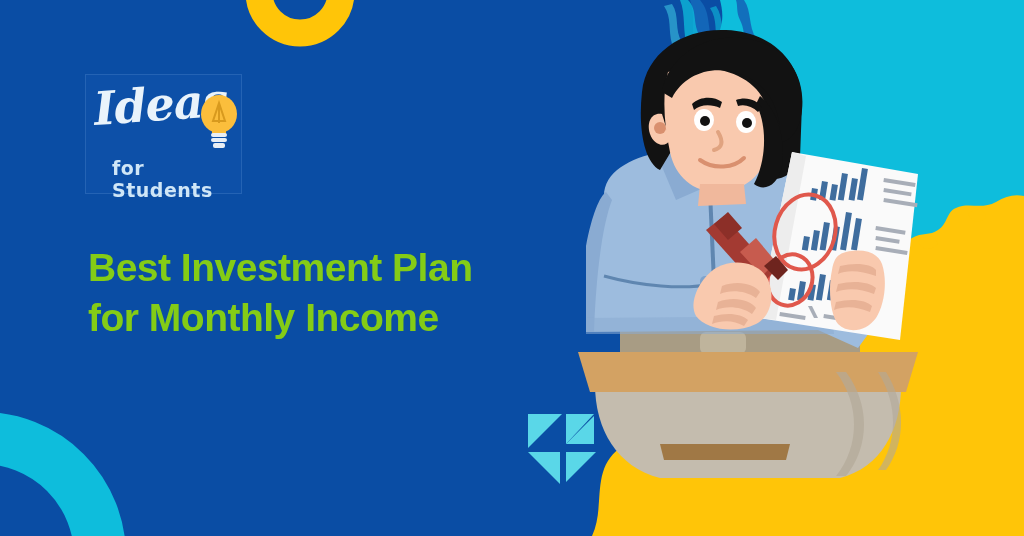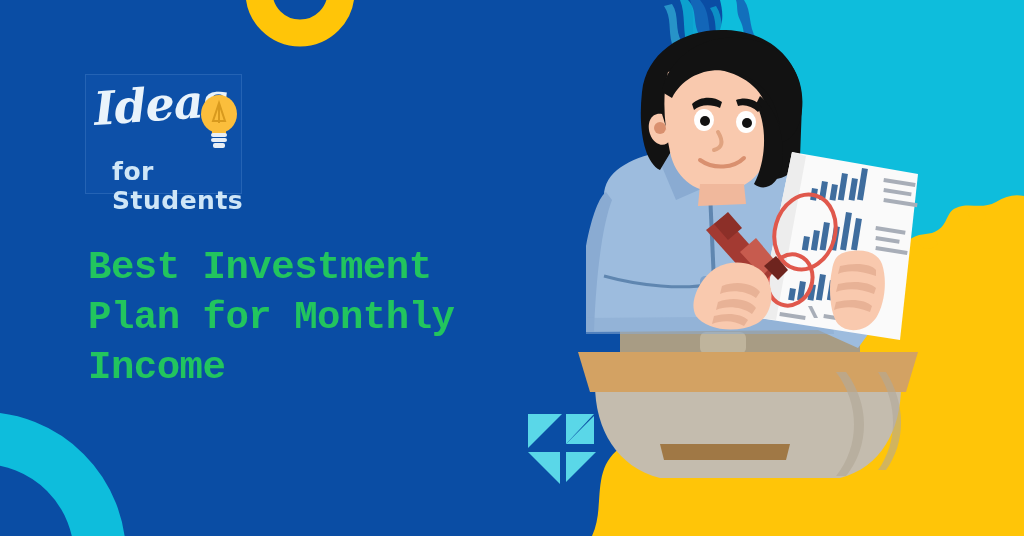--- a/index.html
+++ b/index.html
@@ -46,35 +46,35 @@
   #logo-bulb {
     position: absolute;
     left: 112px; top: 18px;
     width: 42px; height: 58px;
   }
   #logo-for-students {
     position: absolute;
     left: 26px; top: 82px;
     font-family: "DejaVu Sans", sans-serif;
     font-weight: bold;
-    font-size: 25px;
+    font-size: 19px;
     color: #CFE6F7;
     letter-spacing: 0.5px;
   }
   
   #headline {
     position: absolute;
     left: 88px; top: 243px;
     width: 390px;
     margin: 0;
-    font-family: Liberation Mono, monospace;
+    font-family: Liberation Sans, sans-serif;
     font-weight: bold;
     font-size: 39px;
     line-height: 50px;
-    color: #22c55e;
+    color: #84cc16;
     letter-spacing: -0.5px;
   }
 </style>
 </head>
 <body>
 
 <div id="banner">
 
   <svg id="bg-svg" viewBox="0 0 1024 536">
 

